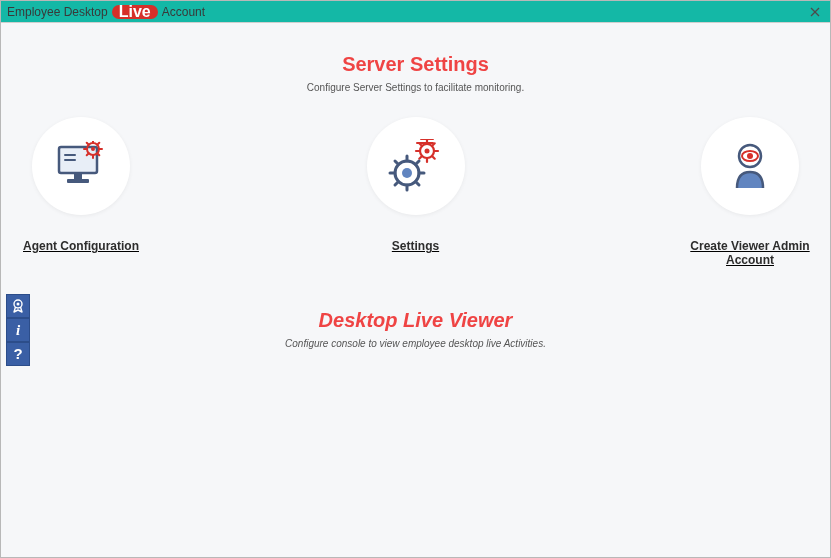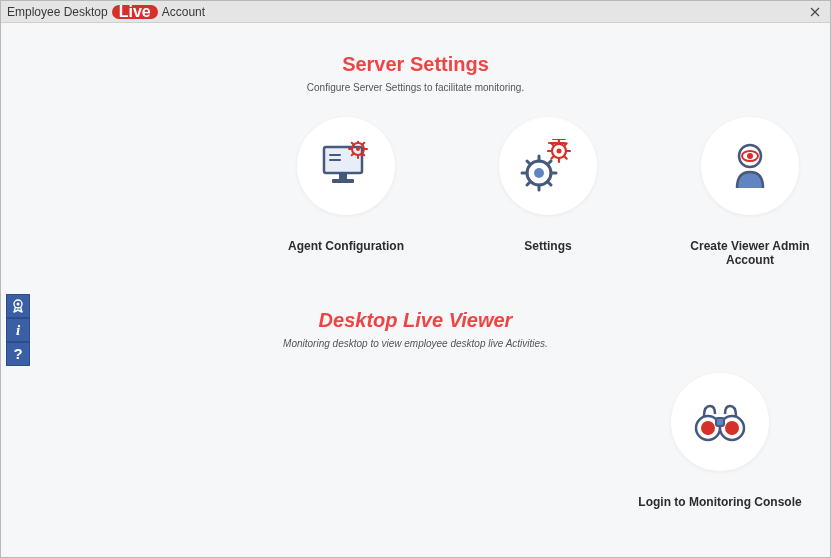--- a/index.html
+++ b/index.html
@@ -7,21 +7,21 @@
       width: 831px;
       height: 558px;
       font-family: "Segoe UI", Tahoma, sans-serif;
       background: #f6f7f9;
       border: 1px solid #b8b8b8;
       position: relative;
       overflow: hidden;
     }
     .titlebar {
       height: 22px;
-      background: #e5e5e5;
+      background: #14b8a6;
       border-bottom: 1px solid #cfcfcf;
       display: flex;
       align-items: center;
       padding: 0 6px;
       position: relative;
     }
     .titlebar-text {
       font-size: 12px;
       color: #393939;
       display: flex;
@@ -63,23 +63,24 @@
       font-weight: 700;
       color: #ef4444;
       margin-bottom: 6px;
     }
     .section-sub {
       font-size: 10px;
       color: #555;
     }
     .card-row {
       display: flex;
-      justify-content: flex-end;
+      justify-content: space-between;
       gap: 42px;
       margin-top: 24px;
+      text-decoration: underline;
     }
     .card {
       display: flex;
       flex-direction: column;
       align-items: center;
       width: 160px;
       cursor: pointer;
     }
     .card-circle {
       width: 98px;
@@ -248,33 +249,17 @@
           <path d="M11 48 Q11 32 24 32 Q37 32 37 48" fill="#6185c0" stroke="#46597c" stroke-width="2.5"></path>
         </svg>
       </div>
       <div class="card-label">Create Viewer Admin Account</div>
     </div>
 
   </div>
 
   <div class="section-header section2">
     <div class="section-title">Desktop Live Viewer</div>
-    <div class="section-sub">Monitoring desktop to view employee desktop live Activities.</div>
-  </div>
-
-  <div class="card-row">
-    <div class="card" style="width:220px;">
-      <div class="card-circle">
-        <svg width="54" height="48" viewBox="0 0 54 48">
-          <ellipse cx="15" cy="30" rx="12" ry="12" fill="#fff" stroke="#46597c" stroke-width="2.5"></ellipse>
-          <ellipse cx="39" cy="30" rx="12" ry="12" fill="#fff" stroke="#46597c" stroke-width="2.5"></ellipse>
-          <circle cx="15" cy="30" r="7" fill="#d6302a"></circle>
-          <circle cx="39" cy="30" r="7" fill="#d6302a"></circle>
-          <rect x="23" y="20" width="8" height="8" rx="2" fill="#6185c0" stroke="#46597c" stroke-width="2"></rect>
-          <path d="M11 18 Q11 8 17 8 Q22 8 22 16" fill="none" stroke="#46597c" stroke-width="2.5"></path>
-          <path d="M43 18 Q43 8 37 8 Q32 8 32 16" fill="none" stroke="#46597c" stroke-width="2.5"></path>
-        </svg>
-      </div>
-      <div class="card-label">Login to Monitoring Console</div>
-    </div>
-  </div>
+    <div class="section-sub">Configure console to view employee desktop live Activities.</div>
+  </div>
+
 
 </div>
 
 </body></html>

